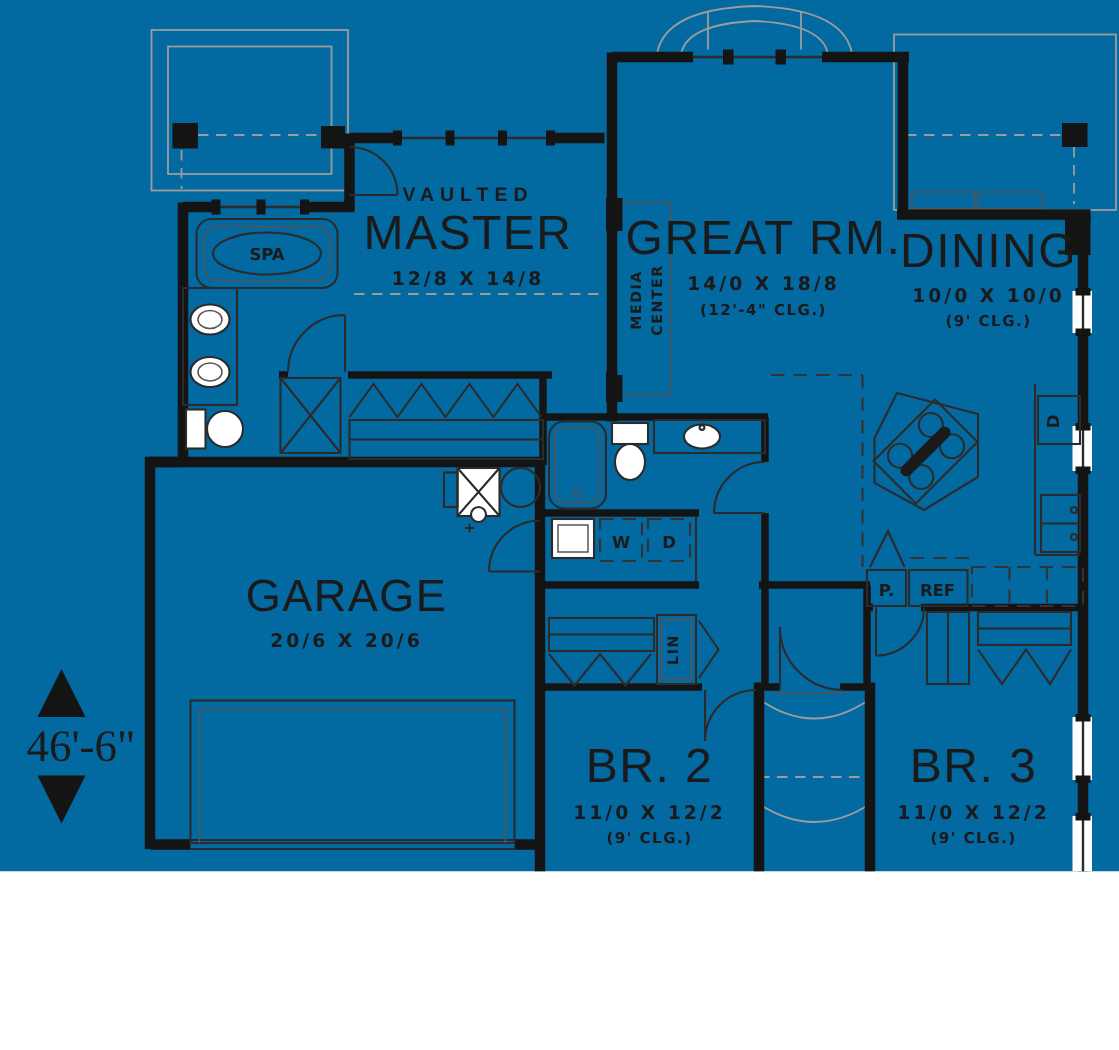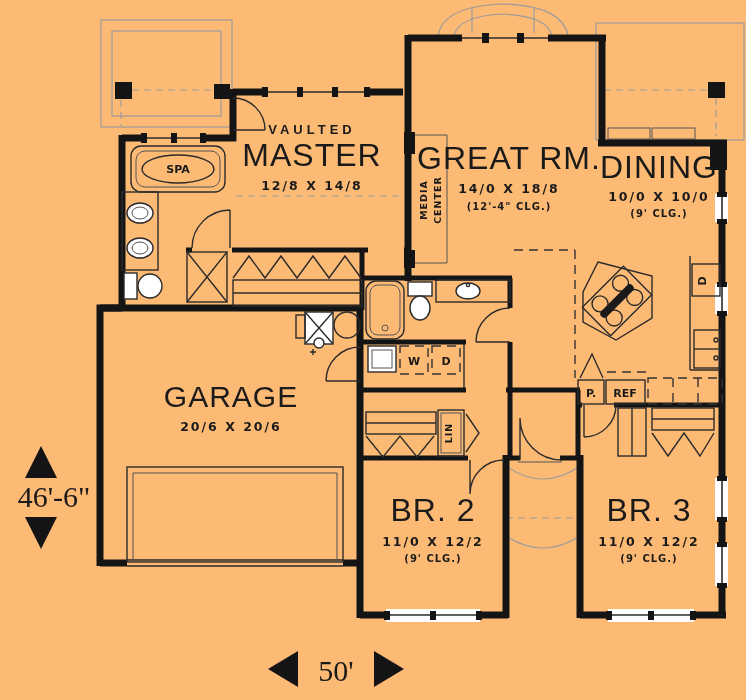--- a/index.html
+++ b/index.html
@@ -1,16 +1,16 @@
 <!DOCTYPE html>
 <html><head>
 <meta charset="utf-8">
 <style>
   html,body{margin:0;padding:0;background:#fff;}
-  #stage{position:relative;width:746px;height:700px;background:#fdba74;overflow:hidden;
+  #stage{position:relative;width:746px;height:581px;background:#0369a1;overflow:hidden;
          font-family:"Liberation Sans",sans-serif;}
   svg{display:block;}
   
   .wall{stroke:#141414;stroke-width:7;fill:none;stroke-linecap:butt;}
   .wall5{stroke:#141414;stroke-width:5;fill:none;stroke-linecap:butt;}
   .ln{stroke:#2b2b2b;stroke-width:1.4;fill:none;}
   .lnf{stroke:#2b2b2b;stroke-width:1.4;fill:#fff;}
   .thin{stroke:#555;stroke-width:1;fill:none;}
   .winline{stroke:#2b2b2b;stroke-width:1.6;fill:none;}
   .gray{stroke:#9c9c9c;stroke-width:1.2;fill:none;}

